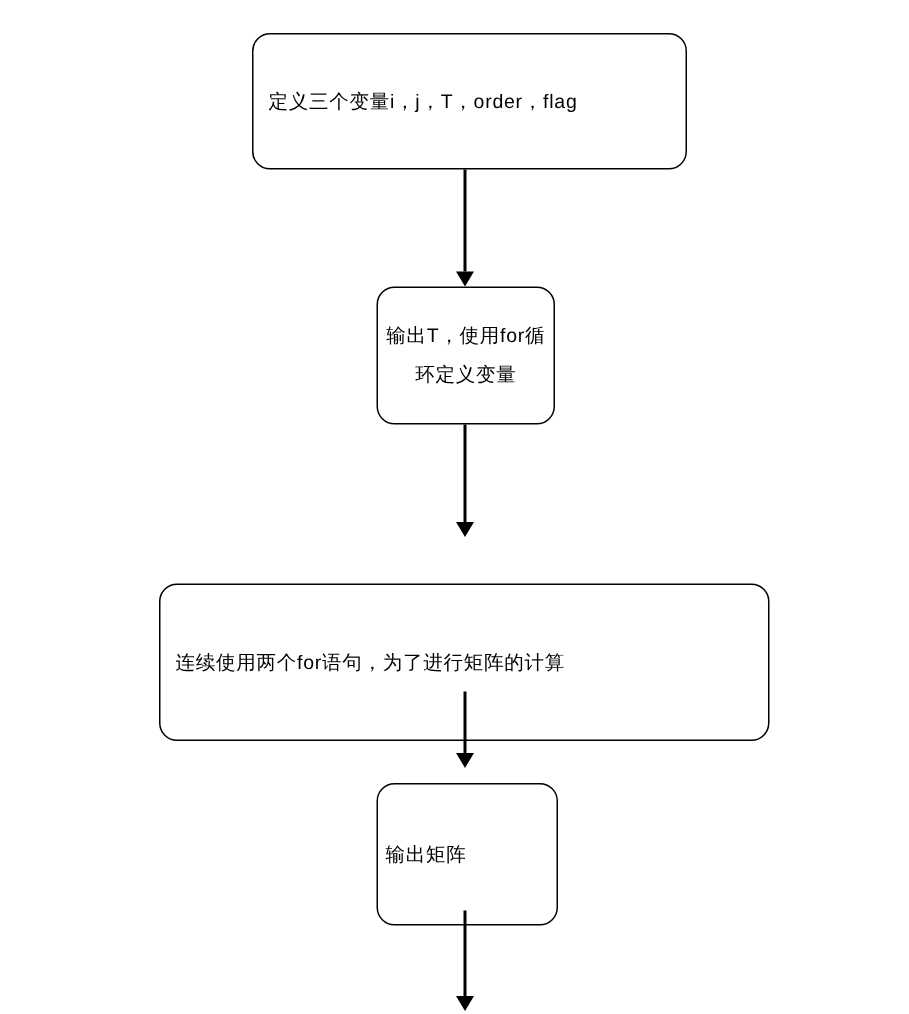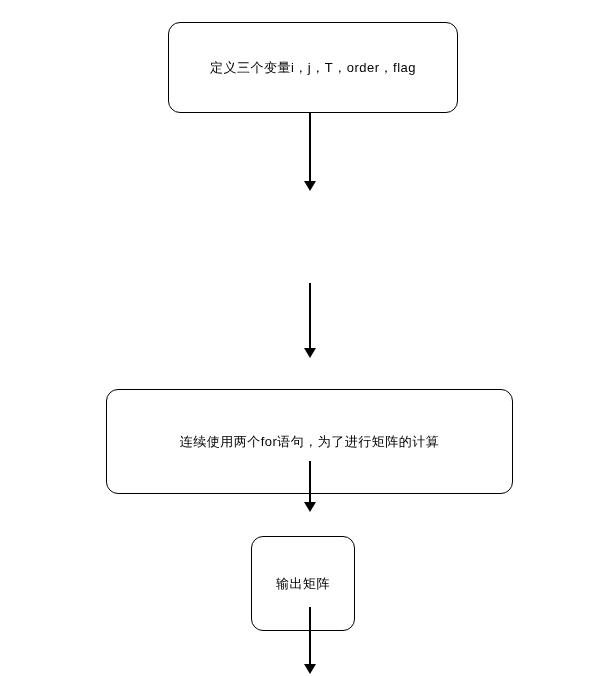--- a/index.html
+++ b/index.html
@@ -17,30 +17,29 @@
     overflow: hidden;
   }
   .node {
     position: absolute;
     box-sizing: border-box;
     border: 1.4px solid #000000;
     border-radius: 12px;
     background: #ffffff;
     display: flex;
     align-items: center;
-    justify-content: center;
     text-align: center;
     font-size: 13px;
     line-height: 26px;
     letter-spacing: 0.5px;
   }
   .node-1 { left: 168px; top: 22px;  width: 290px; height: 91px;  padding: 0 10px; }
   .node-2 { left: 251px; top: 191px; width: 119px; height: 92px;  padding: 0 5px;  }
   .node-3 { left: 106px; top: 356px; width: 407px; height: 105px; padding: 0 10px; margin-top: 33px; }
-  .node-4 { left: 251px; top: 536px; width: 104px; height: 95px;  padding: 0 5px;  }
+  .node-4 { left: 251px; top: 522px; width: 121px; height: 95px;  padding: 0 5px;  }
   .arrow {
     position: absolute;
     left: 303.5px;
     width: 13px;
     display: flex;
     flex-direction: column;
     align-items: center;
   }
   .arrow-1 { top: 113px; height: 78px; }
   .arrow-2 { top: 283px; height: 75px; }
@@ -66,20 +65,23 @@
 
   <div class="node node-1">
     <span>定义三个变量i，j，T，order，flag</span>
   </div>
 
   <div class="arrow arrow-1">
     <div class="shaft"></div>
     <div class="head"></div>
   </div>
 
+  <div class="node node-2">
+    <span>输出T，使用for循环定义变量</span>
+  </div>
 
   <div class="arrow arrow-2">
     <div class="shaft"></div>
     <div class="head"></div>
   </div>
 
   <div class="node node-3">
     <span>连续使用两个for语句，为了进行矩阵的计算</span>
   </div>
 

